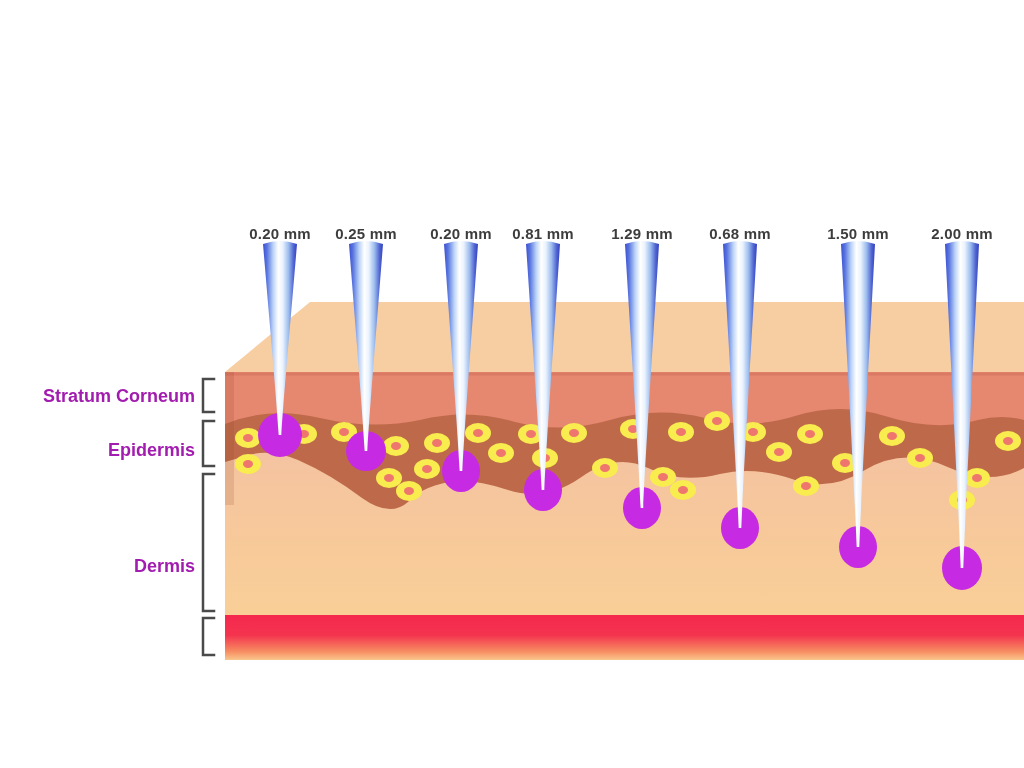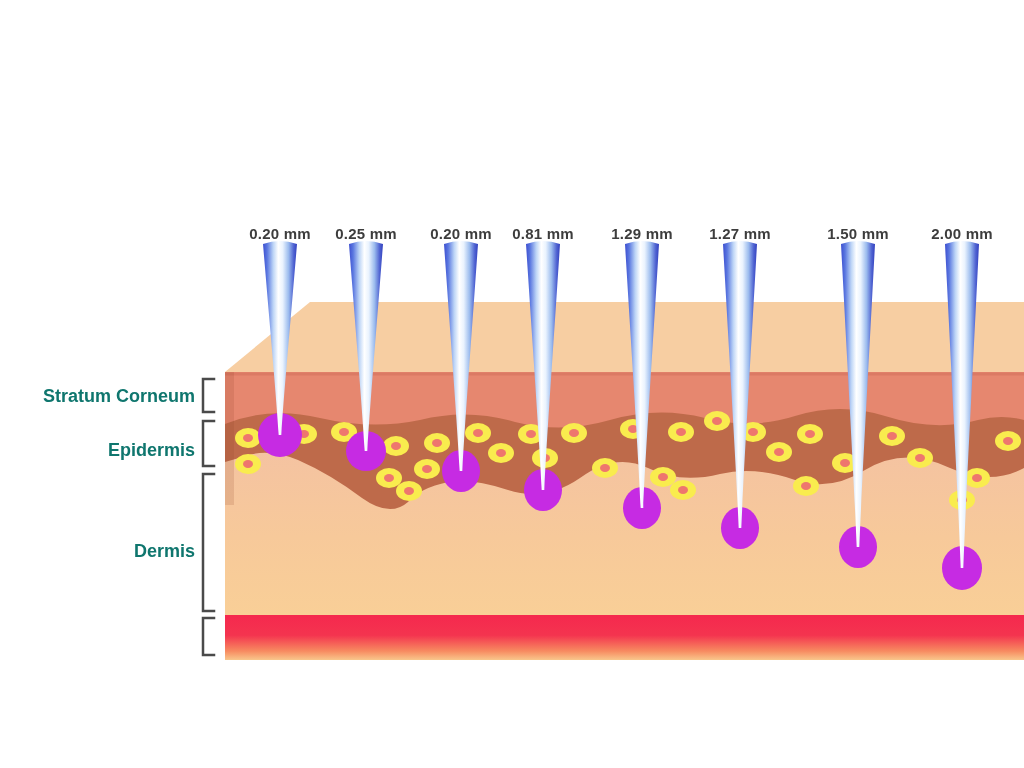--- a/index.html
+++ b/index.html
@@ -10,25 +10,25 @@
   .title{
     position:absolute;left:250px;top:68px;width:774px;text-align:center;
     font-size:44px;font-weight:700;letter-spacing:-1.5px;color:#2e2e2e;white-space:nowrap;
   }
   .mm-label{
     position:absolute;width:90px;top:213px;text-align:center;
     font-size:15px;font-weight:600;color:#3d3d3d;letter-spacing:0.2px;white-space:nowrap;margin-top:12px;
   }
   .layer-label{
     position:absolute;right:829px;text-align:right;white-space:nowrap;
-    font-size:18px;font-weight:600;color:#0f766e;line-height:24px;
+    font-size:18px;font-weight:600;color:#a21caf;line-height:24px;
   }
   .layer-label.sc{top:384px;}
   .layer-label.ep{top:438px;}
-  .layer-label.de{top:539px;}
+  .layer-label.de{top:554px;}
   .layer-label.su{top:632px;}
   svg{position:absolute;left:0;top:0;}
 </style>
 </head>
 <body>
 
 <div class="stage">
 
   <svg id="skin-svg" width="1024" height="768" viewBox="0 0 1024 768">
     <defs>
@@ -181,16 +181,16 @@
 
   <div class="layer-label sc">Stratum Corneum</div>
   <div class="layer-label ep">Epidermis</div>
   <div class="layer-label de">Dermis</div>
 
 <div class="mm-label" style="left: 235px;">0.20 mm</div>
     <div class="mm-label" style="left: 321px;">0.25 mm</div>
     <div class="mm-label" style="left: 416px;">0.20 mm</div>
     <div class="mm-label" style="left: 498px;">0.81 mm</div>
     <div class="mm-label" style="left: 597px;">1.29 mm</div>
-    <div class="mm-label" style="left: 695px;">1.27 mm</div>
+    <div class="mm-label" style="left: 695px;">0.68 mm</div>
     <div class="mm-label" style="left: 813px;">1.50 mm</div>
     <div class="mm-label" style="left: 917px;">2.00 mm</div>
   </div>
 
 </body></html>

